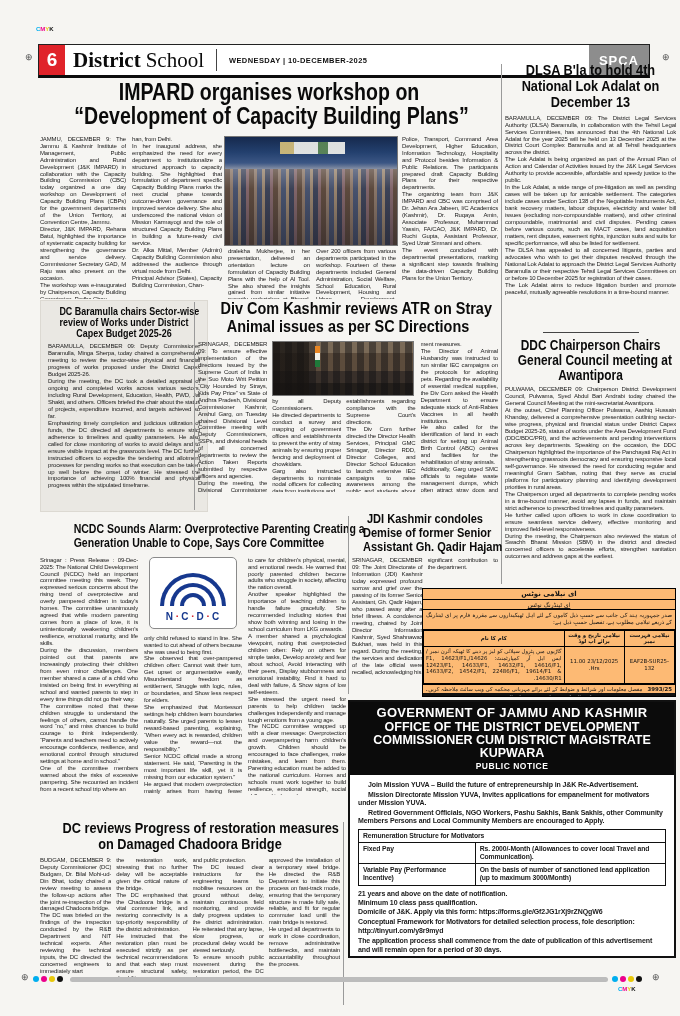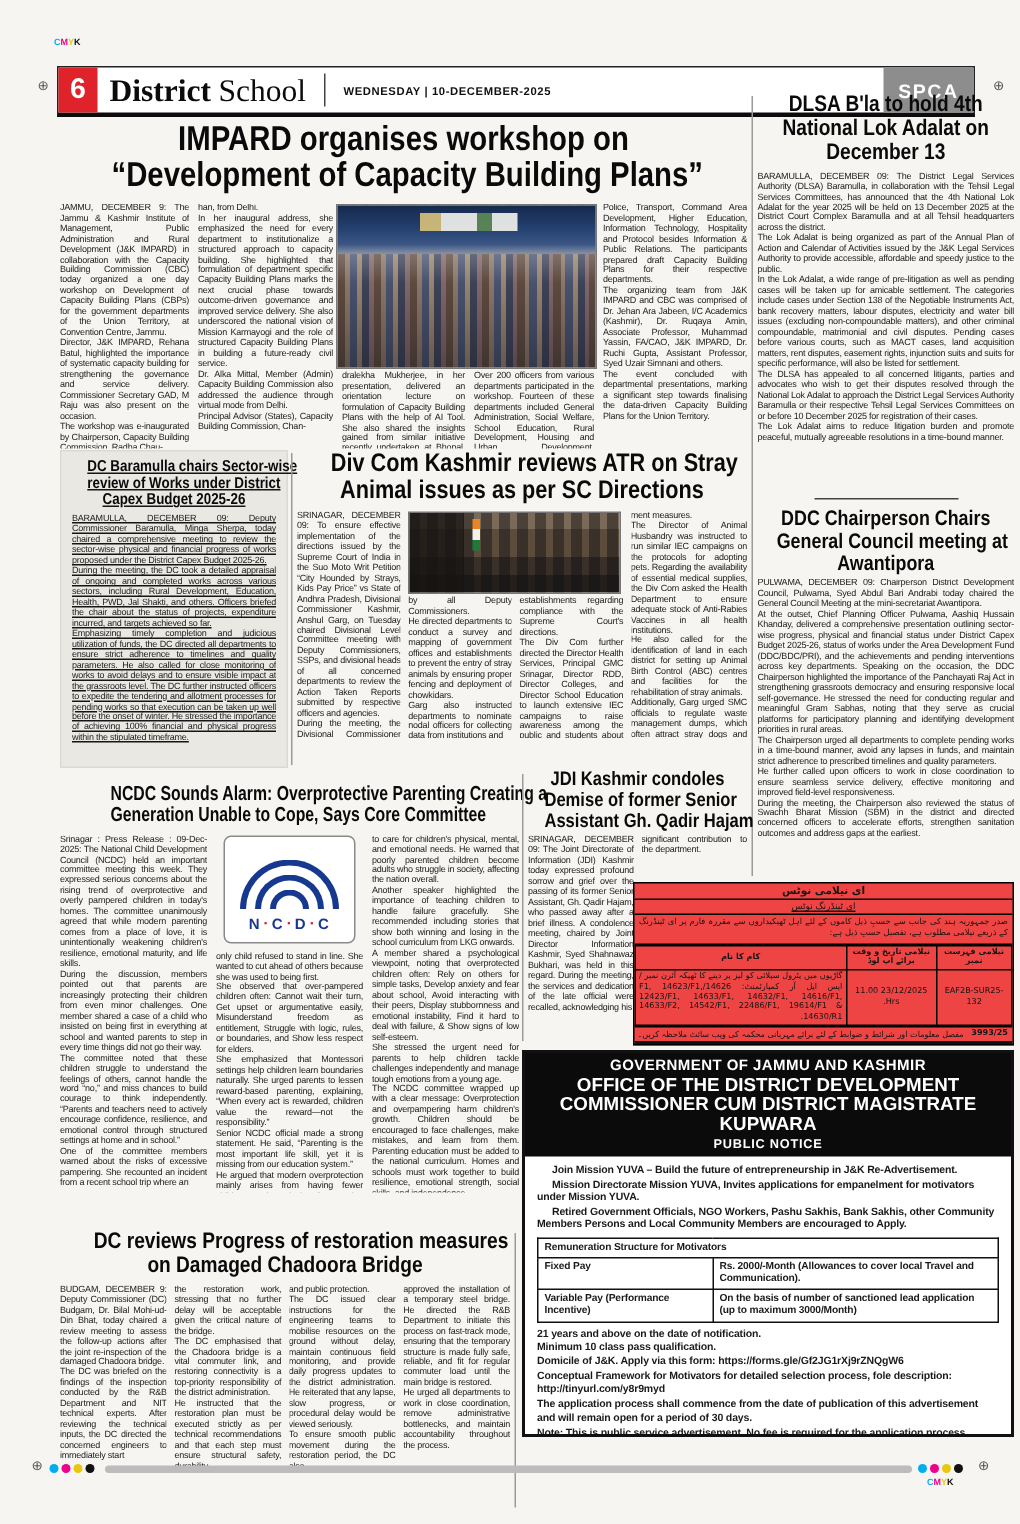--- a/index.html
+++ b/index.html
@@ -54,35 +54,35 @@
   .ncdc-logo{border:1px solid #8a8a8a;border-radius:5px;background:#fff;box-sizing:border-box;}
   .ncdc-arc{position:absolute;left:50%;transform:translateX(-50%);border:4px solid #16388e;
             border-bottom:0;border-radius:120px 120px 0 0;}
   .arc1{width:58px;height:29px;bottom:22px;}
   .arc2{width:38px;height:19px;bottom:22px;}
   .arc3{width:18px;height:9px;bottom:22px;}
   .ncdc-letters{position:absolute;left:0;right:0;bottom:6px;text-align:center;
                 font-weight:bold;font-size:10px;color:#16388e;letter-spacing:1px;}
   .ncdc-letters .sep{color:#d42027;font-size:6px;vertical-align:2px;padding:0 2px;}
   
-  .urdu-box{background:#ef4444;border:1.5px solid #000;direction:rtl;font-size:5.6px;
+  .urdu-box{background:#fdba74;border:1.5px solid #000;direction:rtl;font-size:5.6px;
             font-family:"DejaVu Sans",sans-serif;box-sizing:border-box;overflow:hidden;}
   .urdu-title{text-align:center;font-weight:bold;font-size:7px;border-bottom:1px solid #000;padding:1px 0;}
   .urdu-sub{text-align:center;font-size:6px;border-bottom:1px solid #000;padding:1px 0;text-decoration:underline;}
   .urdu-intro{padding:2px 3px;text-align:justify;line-height:1.3;border-bottom:1px solid #000;}
   .urdu-table{width:100%;border-collapse:collapse;font-size:5.4px;}
   .urdu-table td,.urdu-table th{border:1px solid #000;padding:1px 2px;text-align:center;vertical-align:middle;line-height:1.25;}
   .urdu-foot{display:flex;border-top:1px solid #000;align-items:center;font-size:5.4px;}
   .urdu-foot .no{direction:ltr;padding:1px 3px;font-weight:bold;}
   .urdu-foot .note{flex:1;text-align:center;padding:1px 2px;}
   .urdu-bottom{background:#111;color:#fff;text-align:center;font-size:6px;padding:1.5px 0;}
   
   .ad-box{background:#fff;border:2px solid #111;box-sizing:border-box;overflow:hidden;}
   .ad-head{background:#0b0b0b;color:#fff;text-align:center;padding:3px 4px 4px;}
-  .ad-head .l1{font-size:10px;font-weight:bold;letter-spacing:.3px;}
+  .ad-head .l1{font-size:13px;font-weight:bold;letter-spacing:.3px;}
   .ad-head .l2{font-size:12.5px;font-weight:bold;line-height:1.05;margin:1px 0;}
   .ad-head .l3{font-size:8.5px;font-weight:bold;letter-spacing:.5px;}
   .ad-body{padding:4px 8px;font-size:7px;font-weight:bold;letter-spacing:-.1px;color:#1a1a1a;}
   .ad-body p{margin:1.5px 0;text-indent:10px;line-height:1.2;}
   .ad-table{width:100%;border-collapse:collapse;font-size:6.8px;margin:3px 0;}
   .ad-table td{border:1px solid #111;padding:2px 4px;vertical-align:top;line-height:1.2;}
   .ad-table .k{width:38%;}
   .ad-elig-title{font-size:8px;margin:2px 0 1px;text-indent:10px;font-weight:bold;}
   .ad-elig{white-space:pre-line;line-height:1.35;text-indent:0;}
   
@@ -155,21 +155,21 @@
       <div class="hline">General Council meeting at</div>
       <div class="hline">Awantipora</div>
     </div>
     <div class="body-block" style="margin-top:4px;height:196px;">PULWAMA, DECEMBER 09: Chairperson District Development Council, Pulwama, Syed Abdul Bari Andrabi today chaired the General Council Meeting at the mini-secretariat Awantipora.
 At the outset, Chief Planning Officer Pulwama, Aashiq Hussain Khanday, delivered a comprehensive presentation outlining sector-wise progress, physical and financial status under District Capex Budget 2025-26, status of works under the Area Development Fund (DDC/BDC/PRI), and the achievements and pending interventions across key departments. Speaking on the occasion, the DDC Chairperson highlighted the importance of the Panchayati Raj Act in strengthening grassroots democracy and ensuring responsive local self-governance. He stressed the need for conducting regular and meaningful Gram Sabhas, noting that they serve as crucial platforms for participatory planning and identifying development priorities in rural areas.
 The Chairperson urged all departments to complete pending works in a time-bound manner, avoid any lapses in funds, and maintain strict adherence to prescribed timelines and quality parameters.
 He further called upon officers to work in close coordination to ensure seamless service delivery, effective monitoring and improved field-level responsiveness.
 During the meeting, the Chairperson also reviewed the status of Swachh Bharat Mission (SBM) in the district and directed concerned officers to accelerate efforts, strengthen sanitation outcomes and address gaps at the earliest.</div>
   </div>
 
-  <div class="abs graybox" style="left:40px;top:300px;width:152px;height:212px;text-decoration:underline;">
+  <div class="abs graybox" style="left:40px;top:300px;width:168px;height:212px;">
     <div class="headline" style="font-size:10.5px;">
       <div class="hline">DC Baramulla chairs Sector-wise</div>
       <div class="hline">review of Works under District</div>
       <div class="hline">Capex Budget 2025-26</div>
     </div>
     <div class="body-block" style="margin-top:4px;height:164px;">BARAMULLA, DECEMBER 09: Deputy Commissioner Baramulla, Minga Sherpa, today chaired a comprehensive meeting to review the sector-wise physical and financial progress of works proposed under the District Capex Budget 2025-26.
 During the meeting, the DC took a detailed appraisal of ongoing and completed works across various sectors, including Rural Development, Education, Health, PWD, Jal Shakti, and others. Officers briefed the chair about the status of projects, expenditure incurred, and targets achieved so far.
 Emphasizing timely completion and judicious utilization of funds, the DC directed all departments to ensure strict adherence to timelines and quality parameters. He also called for close monitoring of works to avoid delays and to ensure visible impact at the grassroots level. The DC further instructed officers to expedite the tendering and allotment processes for pending works so that execution can be taken up well before the onset of winter. He stressed the importance of achieving 100% financial and physical progress within the stipulated timeframe.</div>
   </div>
   <div class="abs vrule" style="left:194px;top:302px;height:208px;"></div>

